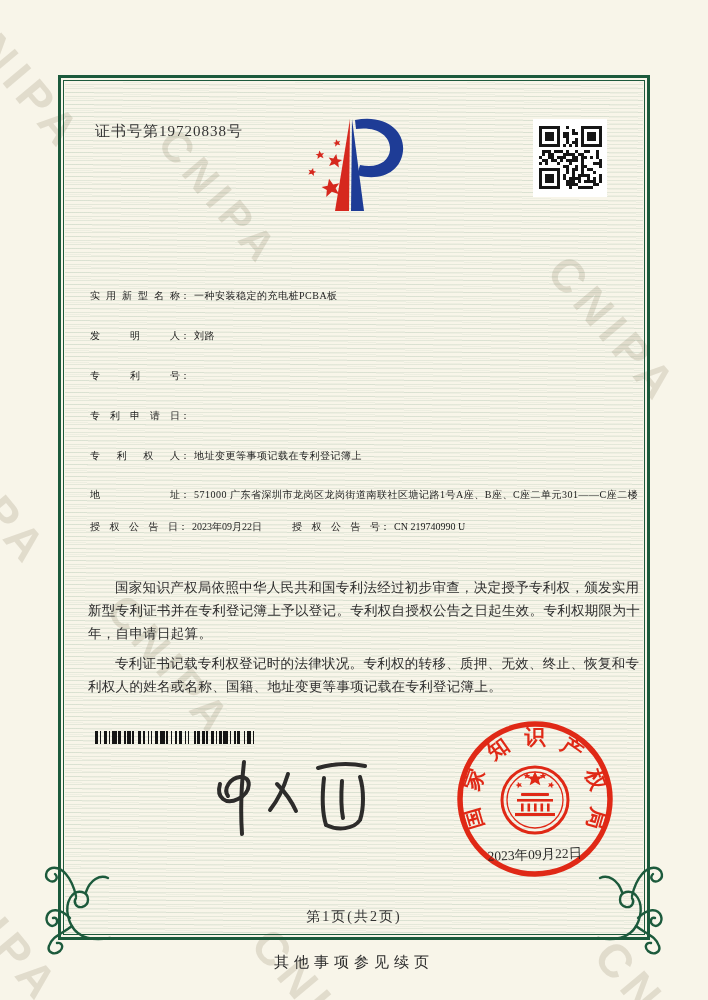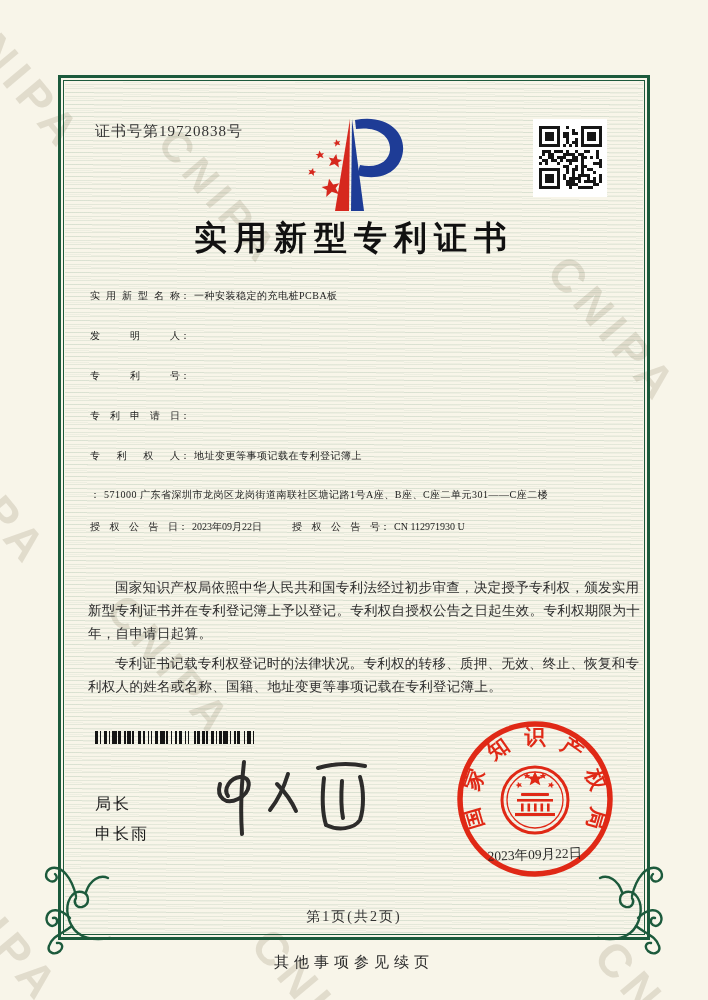--- a/index.html
+++ b/index.html
@@ -352,60 +352,61 @@
           <rect x="15" y="60" width="3" height="3" fill="#161616"></rect>
           <rect x="18" y="60" width="3" height="3" fill="#161616"></rect>
           <rect x="30" y="60" width="3" height="3" fill="#161616"></rect>
           <rect x="39" y="60" width="3" height="3" fill="#161616"></rect>
           <rect x="42" y="60" width="3" height="3" fill="#161616"></rect>
           <rect x="45" y="60" width="3" height="3" fill="#161616"></rect>
           <rect x="48" y="60" width="3" height="3" fill="#161616"></rect>
           <rect x="51" y="60" width="3" height="3" fill="#161616"></rect>
         </svg></div>
 
-    <div class="title">实用新型专利证书</div>
 
     <div class="fields">
       <div class="frow">
         <span class="flabel">实用新型名称</span>
           <span class="fcolon">：</span>
         <span class="fvalue">一种安装稳定的充电桩PCBA板</span>
       </div>
       <div class="frow">
         <span class="flabel">发明人</span>
           <span class="fcolon">：</span>
+        <span class="fvalue">刘路</span>
       </div>
       <div class="frow">
         <span class="flabel">专利号</span>
           <span class="fcolon">：</span>
       </div>
       <div class="frow">
         <span class="flabel">专利申请日</span>
           <span class="fcolon">：</span>
       </div>
       <div class="frow">
         <span class="flabel">专利权人</span>
           <span class="fcolon">：</span>
         <span class="fvalue">地址变更等事项记载在专利登记簿上</span>
       </div>
       <div class="frow address">
+        <span class="flabel">地址</span>
           <span class="fcolon">：</span>
         <span class="fvalue">571000 广东省深圳市龙岗区龙岗街道南联社区塘记路1号A座、B座、C座二单元301——C座二楼</span>
       </div>
       <div class="grant-row">
         <span class="grant-group">
           <span class="flabel">授权公告日</span>
             <span class="fcolon">：</span>
           <span>2023年09月22日</span>
         </span>
         <span class="grant-gap"></span>
         <span class="grant-group">
           <span class="flabel">授权公告号</span>
             <span class="fcolon">：</span>
-          <span>CN 112971930 U</span>
+          <span>CN 219740990 U</span>
         </span>
       </div>
     </div>
 
     <div class="body-text">
       <p>国家知识产权局依照中华人民共和国专利法经过初步审查，决定授予专利权，颁发实用新型专利证书并在专利登记簿上予以登记。专利权自授权公告之日起生效。专利权期限为十年，自申请日起算。</p>
       <p>专利证书记载专利权登记时的法律状况。专利权的转移、质押、无效、终止、恢复和专利权人的姓名或名称、国籍、地址变更等事项记载在专利登记簿上。</p>
     </div>
 
     <div class="barcode" id="barcode">
@@ -474,24 +475,20 @@
         <div style="width: 3.1px; background: rgb(21, 21, 21);"></div>
         <div style="width: 3.1px; background: transparent;"></div>
         <div style="width: 1.55px; background: rgb(21, 21, 21);"></div>
         <div style="width: 1.55px; background: transparent;"></div>
         <div style="width: 4.65px; background: rgb(21, 21, 21);"></div>
         <div style="width: 1.55px; background: transparent;"></div>
         <div style="width: 1.55px; background: rgb(21, 21, 21);"></div>
         <div style="width: 3.1px; background: transparent;"></div>
       </div>
 
-    <div class="sig-block">
-      <div>局长</div>
-      <div>申长雨</div>
-    </div>
     <svg class="sig-hand" width="190" height="92" viewBox="0 0 190 92">
       <g fill="none" stroke="#171717" stroke-width="4" stroke-linecap="round" opacity="0.9">
         <path d="M52 12 C50 30 48 56 50 84"></path>
         <path d="M28 34 C24 48 34 55 46 49 C60 42 60 26 48 27 C38 28 31 39 36 46"></path>
         <path d="M96 24 C92 37 86 50 78 60"></path>
         <path d="M85 34 C93 42 100 52 104 61"></path>
         <path d="M126 18 C140 14 158 13 173 16"></path>
         <path d="M132 28 C130 46 130 62 134 75"></path>
         <path d="M134 75 C146 81 162 79 168 70 C172 58 172 40 168 27"></path>
         <path d="M150 31 C149 45 149 58 151 68"></path>

